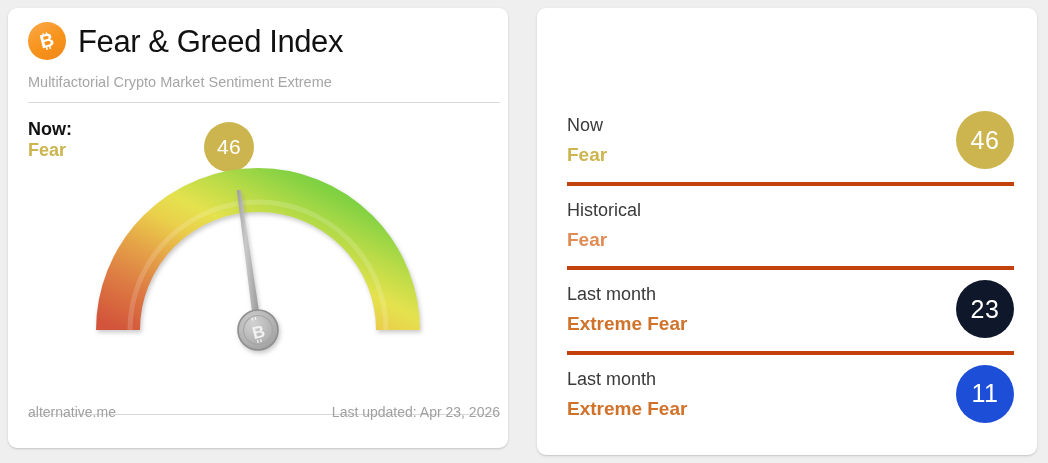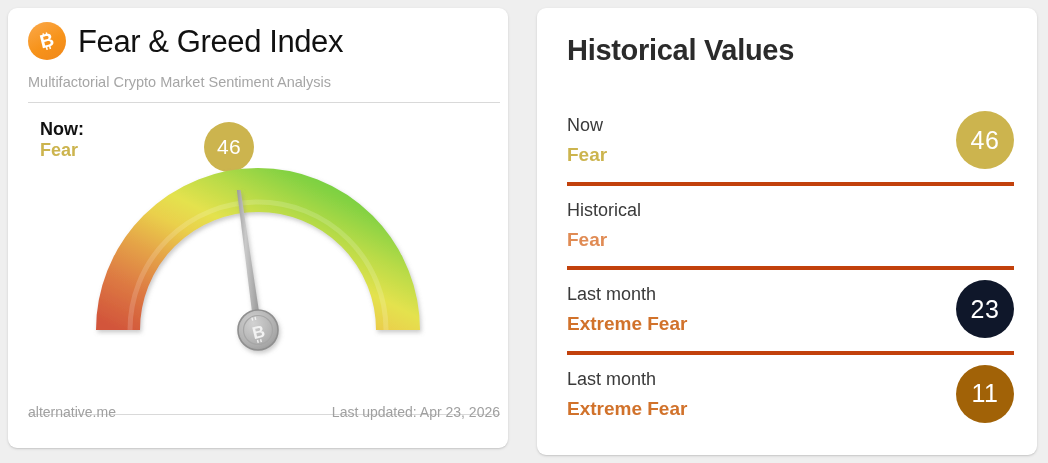--- a/index.html
+++ b/index.html
@@ -90,21 +90,20 @@
     left: 20px;
     top: 406px;
     width: 472px;
   }
 
   
   .now-block {
     position: absolute;
     left: 20px;
     top: 111px;
-    margin-left: 12px;
   }
   .now-label {
     font-size: 18px;
     font-weight: bold;
     color: #111111;
     line-height: 1.18;
   }
   .now-value {
     font-size: 18px;
     font-weight: bold;
@@ -213,21 +212,21 @@
           <text x="12" y="18" text-anchor="middle" font-family="&quot;Liberation Sans&quot;, sans-serif" font-size="19" font-weight="bold" fill="#ffffff" transform="rotate(-14 12 12)">B</text>
           <rect x="9.3" y="3.6" width="1.5" height="3.2" fill="#ffffff" transform="rotate(-14 12 12)"></rect>
           <rect x="12.6" y="3.6" width="1.5" height="3.2" fill="#ffffff" transform="rotate(-14 12 12)"></rect>
           <rect x="9.3" y="17.4" width="1.5" height="3.2" fill="#ffffff" transform="rotate(-14 12 12)"></rect>
           <rect x="12.6" y="17.4" width="1.5" height="3.2" fill="#ffffff" transform="rotate(-14 12 12)"></rect>
         </svg>
       </span>
       <span class="gauge-title">Fear &amp; Greed Index</span>
     </div>
 
-    <div class="gauge-subtitle">Multifactorial Crypto Market Sentiment Analysis</div>
+    <div class="gauge-subtitle">Multifactorial Crypto Market Sentiment Extreme</div>
     <div class="rule" id="header-rule"></div>
 
     <div class="now-block">
       <div class="now-label">Now:</div>
       <div class="now-value" style="color: rgb(204, 180, 78);">Fear</div>
     </div>
 
     <div id="gauge-bubble" style="background: rgb(204, 180, 78);">
       <span>46</span>
     </div>
@@ -285,37 +284,36 @@
     </svg>
 
     <div class="rule" id="footer-rule"></div>
     <div class="gauge-footer">
       <span>alternative.me</span>
       <span>Last updated: Apr 23, 2026</span>
     </div>
   </div>
 
   <div class="card" id="history-card">
-    <div class="history-title">Historical Values</div>
     <div id="history-list">
         <div class="history-row">
           <div class="hr-period">Now</div>
           <div class="hr-class" style="color: rgb(204, 180, 78);">Fear</div>
           <div class="hr-badge" style="background: rgb(204, 180, 78);">46</div>
         </div>
         <div class="history-row">
           <div class="hr-period">Historical</div>
           <div class="hr-class" style="color: rgb(224, 139, 84);">Fear</div>
         </div>
         <div class="history-row">
           <div class="hr-period">Last month</div>
           <div class="hr-class" style="color: rgb(209, 114, 43);">Extreme Fear</div>
           <div class="hr-badge" style="background: #0f172a;">23</div>
         </div>
         <div class="history-row">
           <div class="hr-period">Last month</div>
           <div class="hr-class" style="color: rgb(209, 114, 43);">Extreme Fear</div>
-          <div class="hr-badge" style="background: #a16207;">11</div>
+          <div class="hr-badge" style="background: #1d4ed8;">11</div>
         </div>
       </div>
   </div>
 
 </div>
 
 </body></html>

